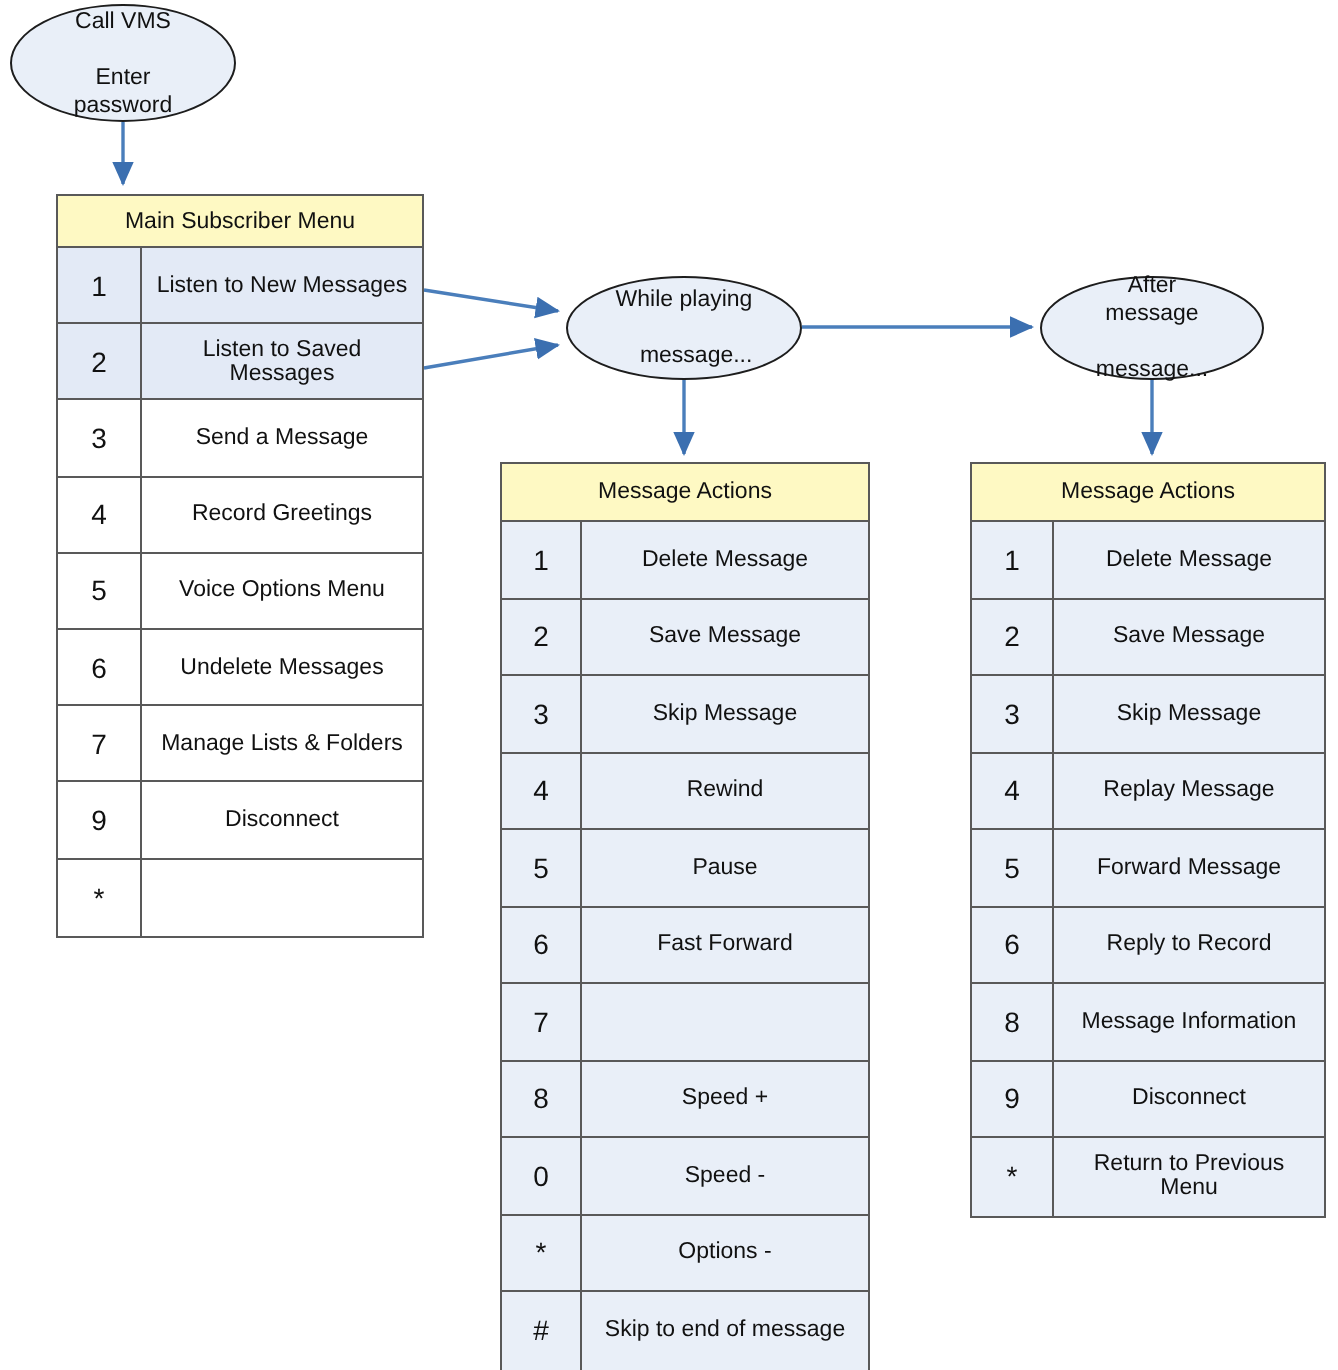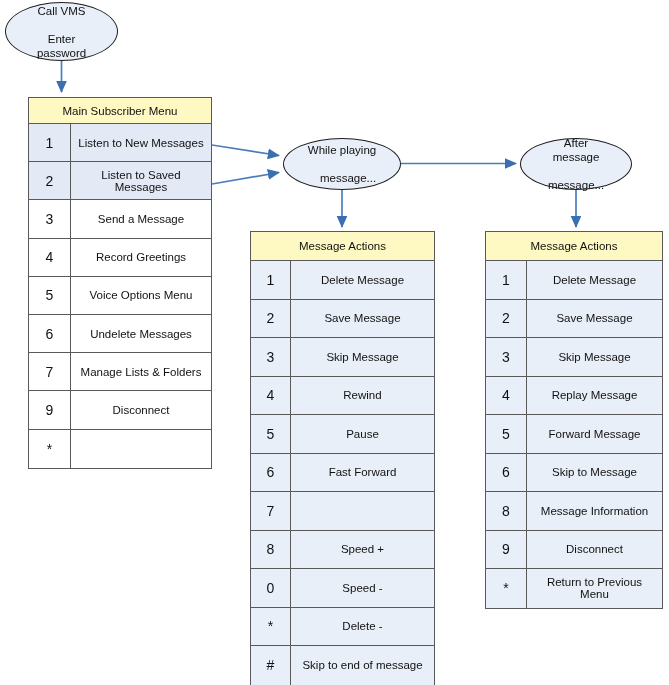--- a/index.html
+++ b/index.html
@@ -228,21 +228,21 @@
         <div class="menu-row filled">
           <div class="menu-key">8</div>
           <div class="menu-label">Speed +</div>
         </div>
         <div class="menu-row filled">
           <div class="menu-key">0</div>
           <div class="menu-label">Speed -</div>
         </div>
         <div class="menu-row filled">
           <div class="menu-key">*</div>
-          <div class="menu-label">Delete -</div>
+          <div class="menu-label">Options -</div>
         </div>
         <div class="menu-row filled">
           <div class="menu-key">#</div>
           <div class="menu-label">Skip to end of message</div>
         </div>
       </div>
   </div>
 
   <div class="menu-table" id="after-menu">
     <div class="thead">Message Actions</div>
@@ -262,21 +262,21 @@
         <div class="menu-row filled">
           <div class="menu-key">4</div>
           <div class="menu-label">Replay Message</div>
         </div>
         <div class="menu-row filled">
           <div class="menu-key">5</div>
           <div class="menu-label">Forward Message</div>
         </div>
         <div class="menu-row filled">
           <div class="menu-key">6</div>
-          <div class="menu-label">Skip to Message</div>
+          <div class="menu-label">Reply to Record</div>
         </div>
         <div class="menu-row filled">
           <div class="menu-key">8</div>
           <div class="menu-label">Message Information</div>
         </div>
         <div class="menu-row filled">
           <div class="menu-key">9</div>
           <div class="menu-label">Disconnect</div>
         </div>
         <div class="menu-row filled">

